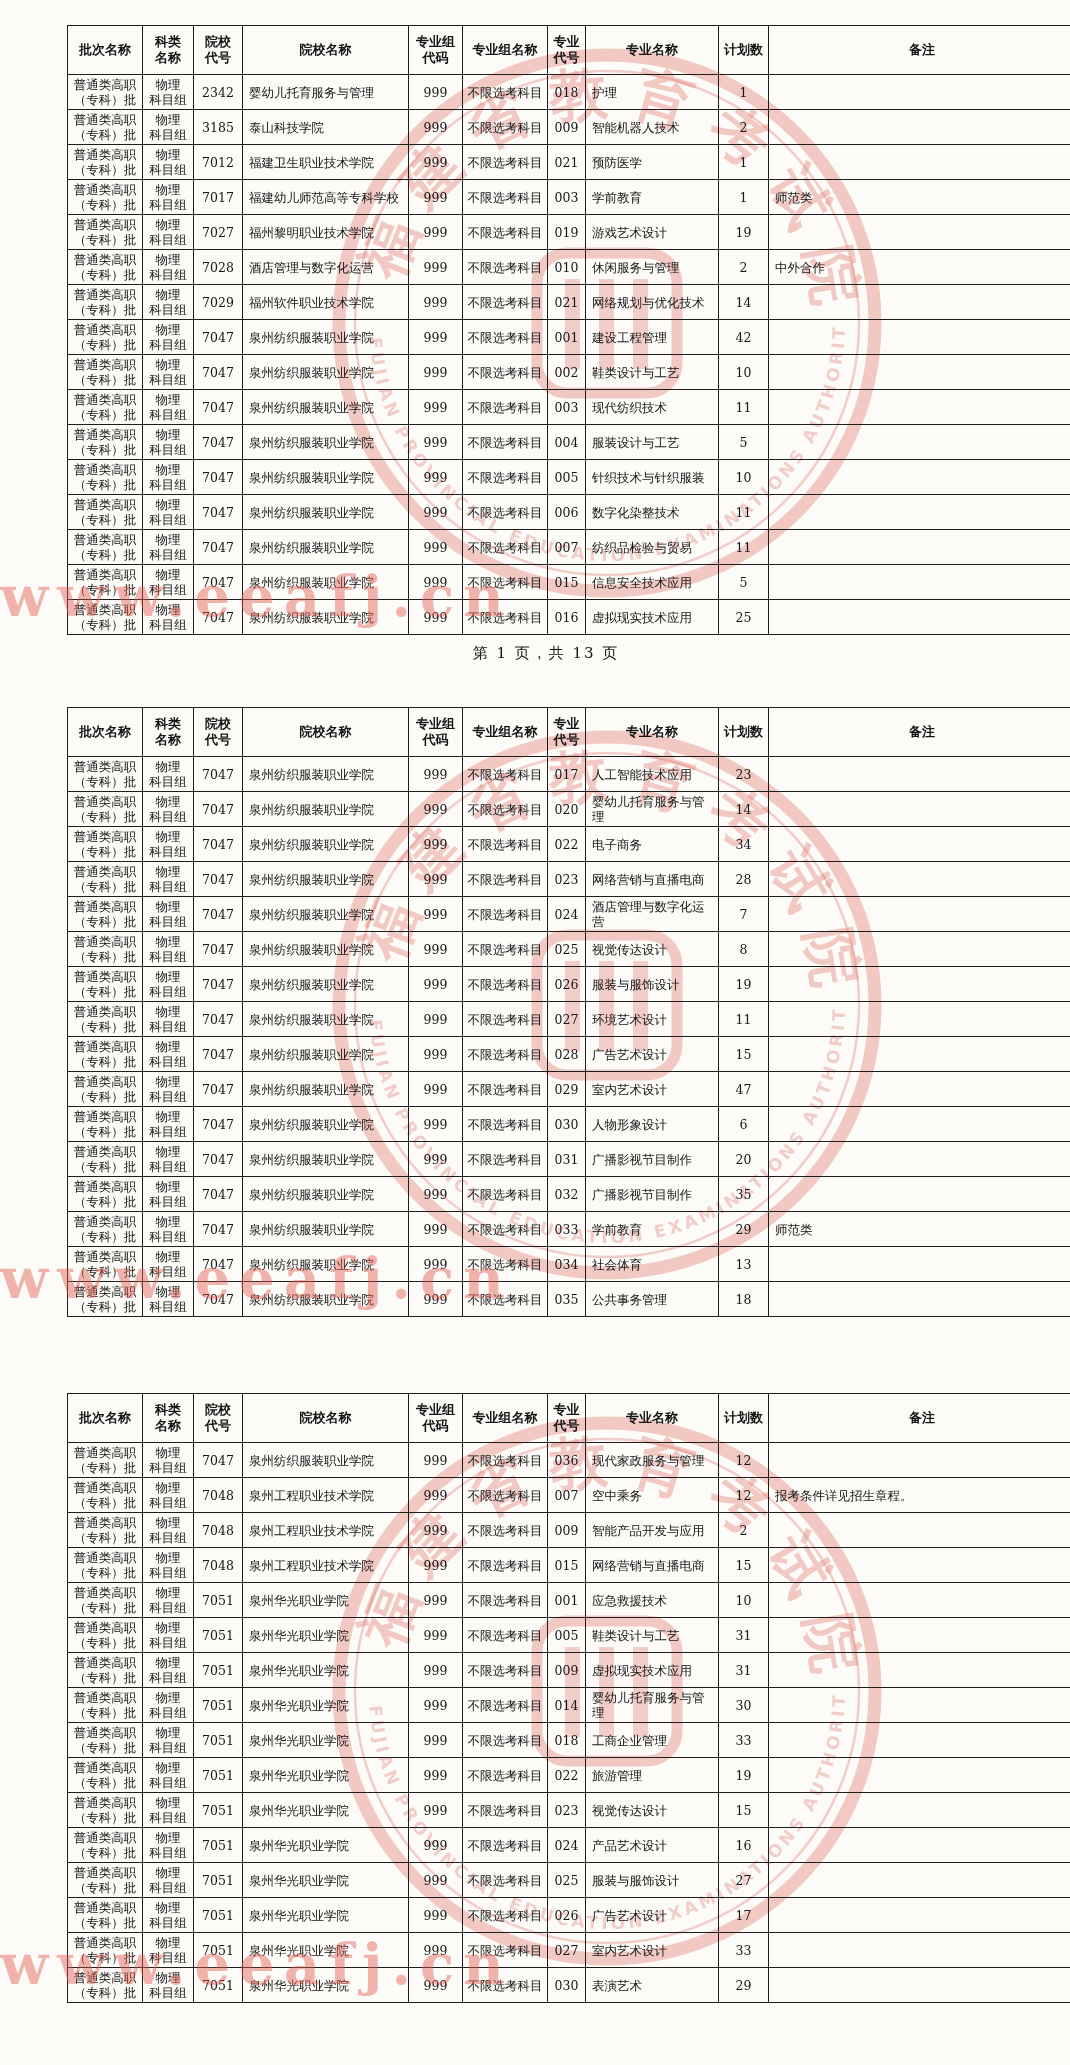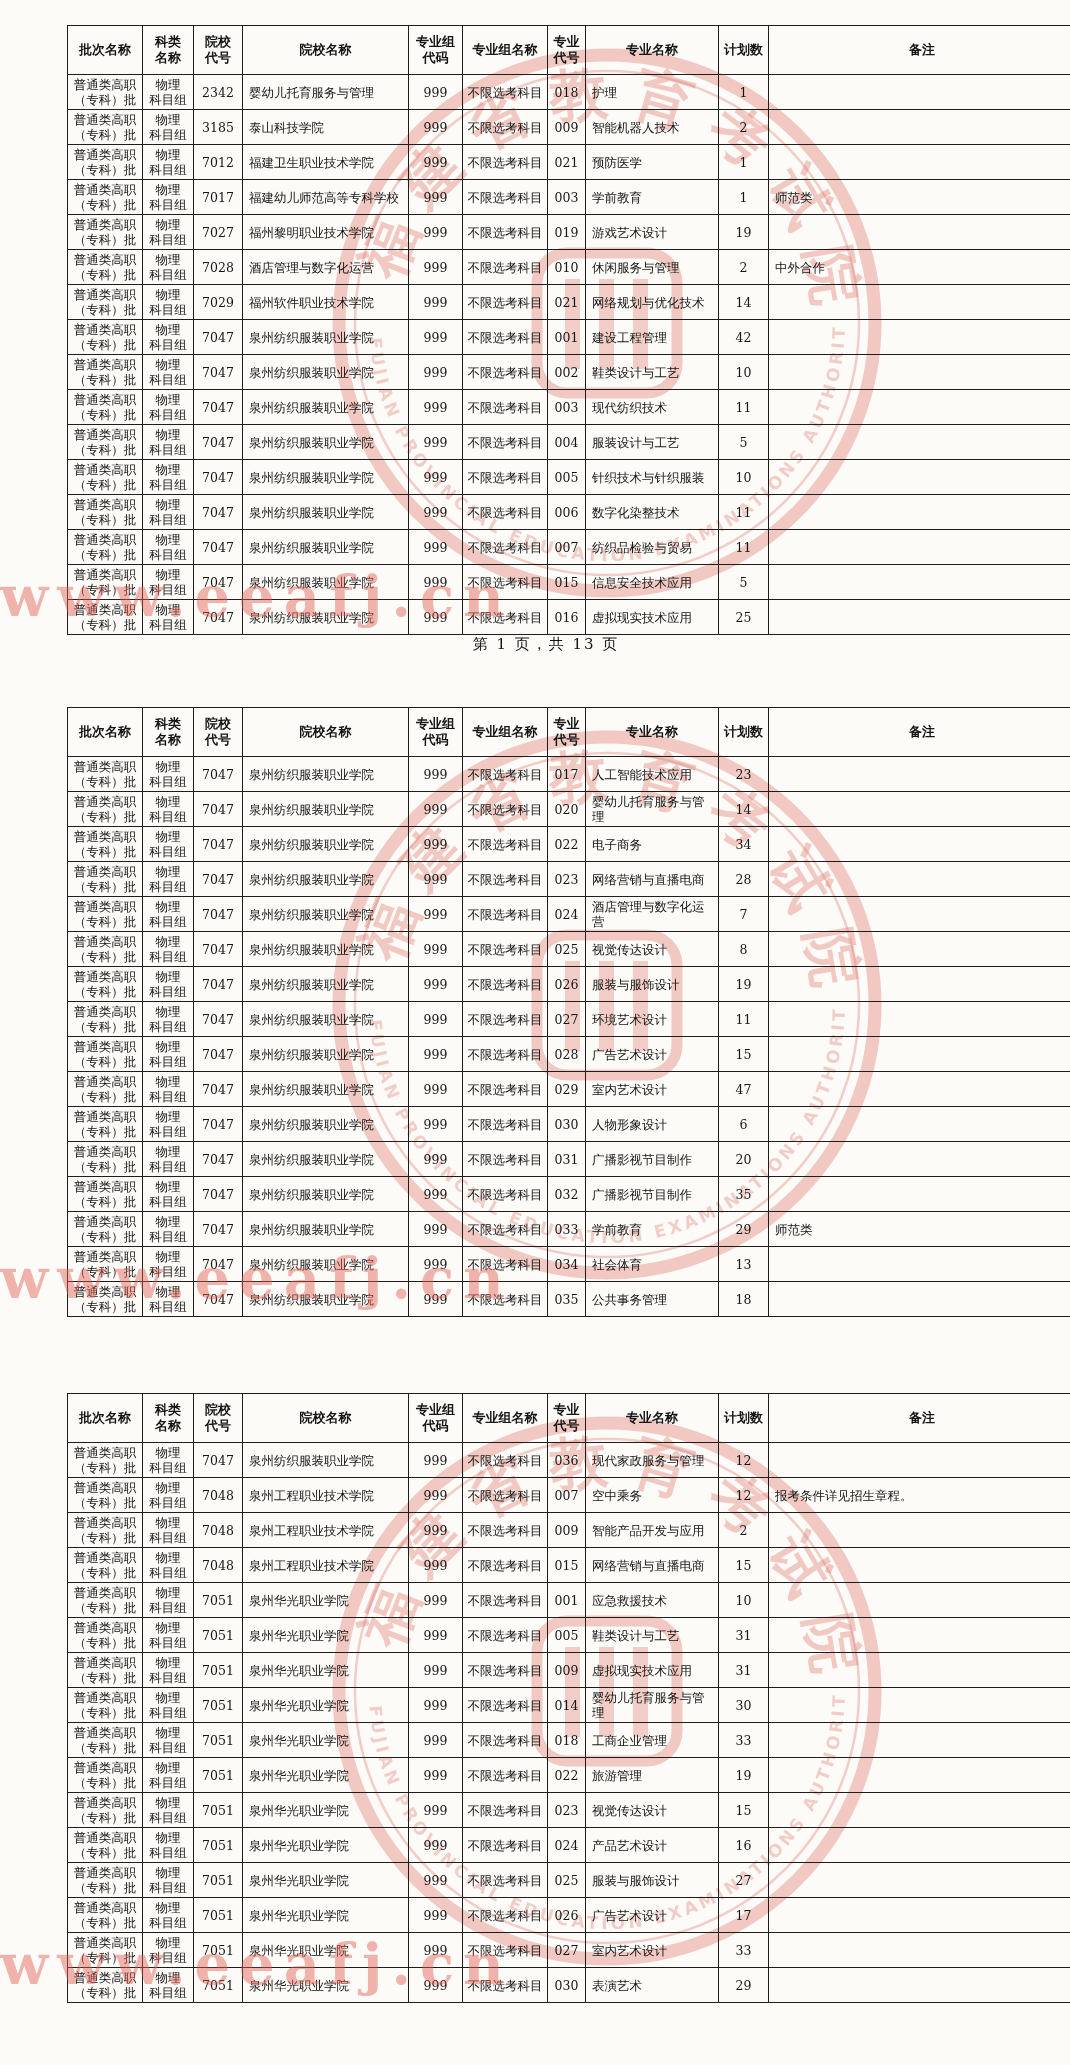--- a/index.html
+++ b/index.html
@@ -29,21 +29,21 @@
     font-size:13px;font-weight:bold;line-height:1.25;text-align:center;
   }
   .grid td{
     height:32px;padding:1px 3px;
     font-size:12.5px;line-height:1.2;text-align:center;
   }
   .grid td.al{text-align:left;padding-left:6px;}
 
   .page-num{
     position:relative;z-index:2;
-    text-align:center;
+    margin-top:9px;text-align:center;
     font-size:15px;letter-spacing:2px;
   }
 
   .seal{position:absolute;z-index:1;left:230px;top:-12px;width:620px;height:620px;opacity:.9;pointer-events:none;}
   .wm-url{
     position:absolute;z-index:3;left:-67px;top:538px;
     font-size:56px;font-weight:bold;letter-spacing:9px;
     color:rgba(226,90,78,0.45);white-space:nowrap;pointer-events:none;
   }
 </style>

